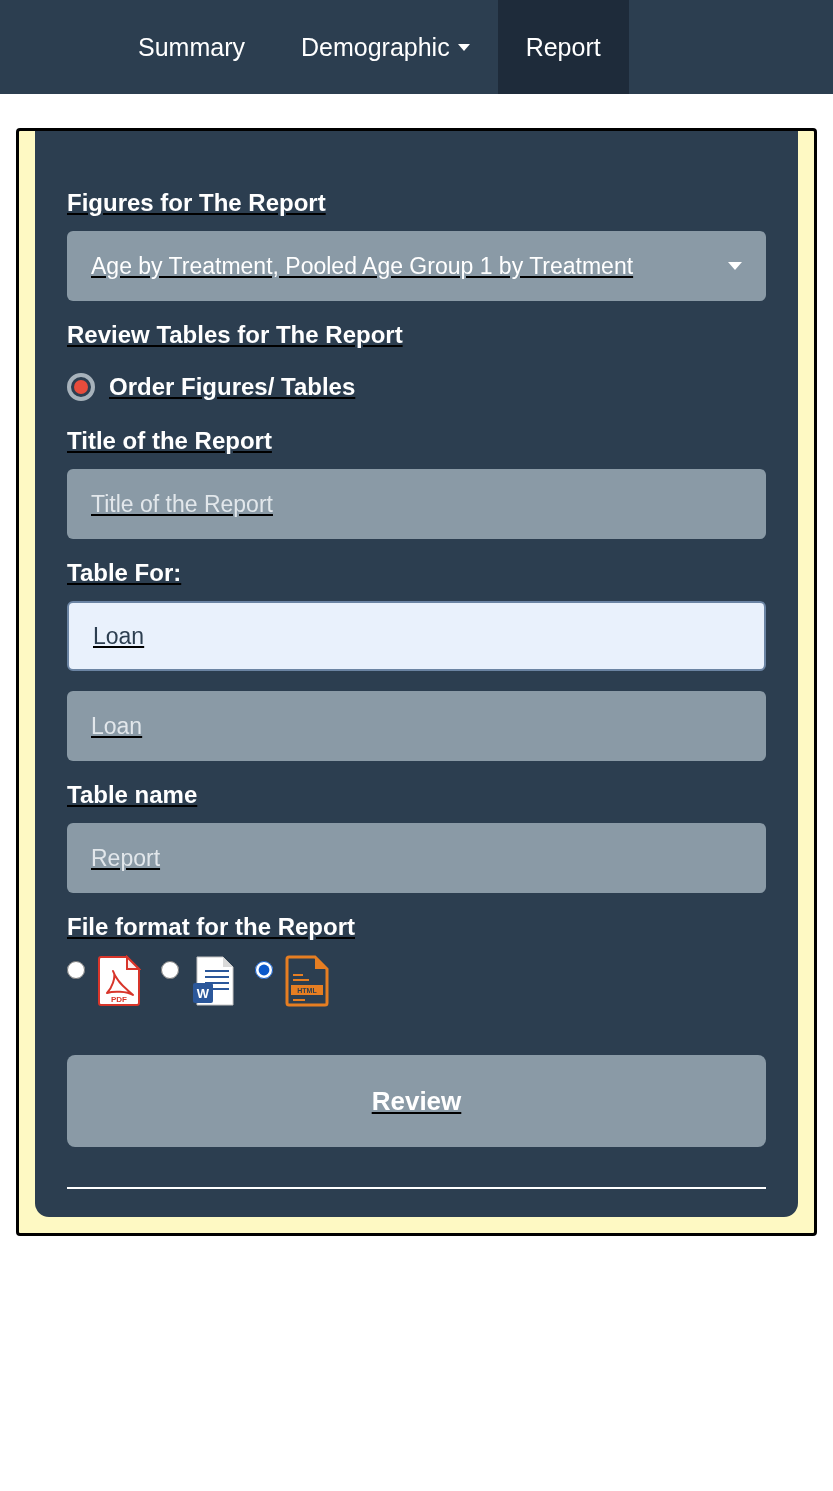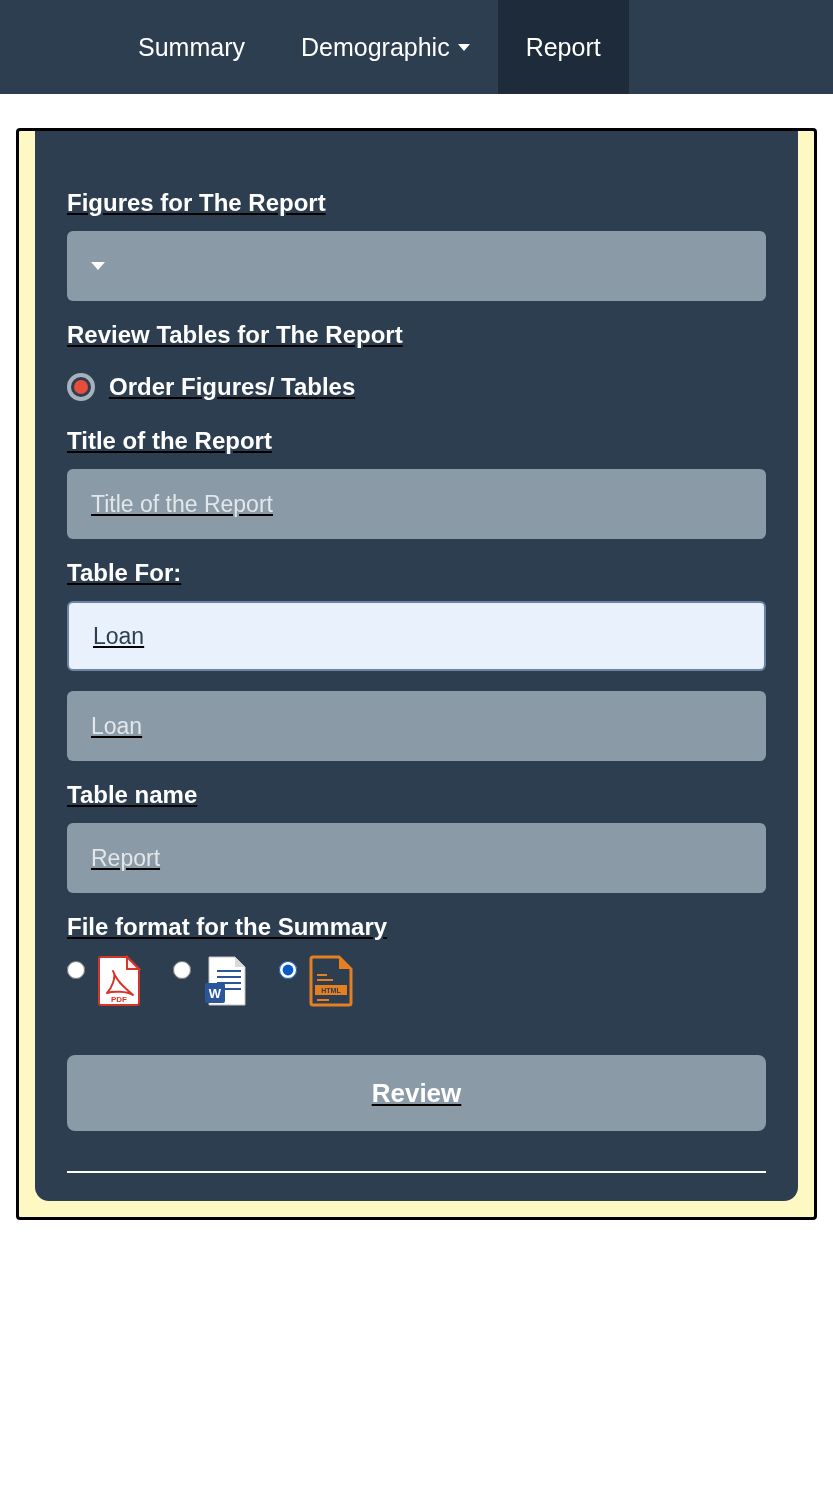--- a/index.html
+++ b/index.html
@@ -101,42 +101,42 @@
     }
     .radio-ring-inner {
       width: 14px; height: 14px;
       background: #e74c3c;
       border-radius: 50%;
     }
     .radio-label { font-size: 24px; font-weight: 600; }
     .format-row {
       display: flex;
       align-items: flex-start;
-      gap: 32px;
+      gap: 20px;
       margin-top: 14px;
       margin-bottom: 48px;
     }
     .format-opt {
       display: flex;
       align-items: flex-start;
       gap: 12px;
     }
     .native-radio {
       width: 18px; height: 18px;
       accent-color: #0a58ca;
       margin-top: 6px;
     }
     .file-icon { width: 44px; height: 52px; }
     .btn-row { display: flex; gap: 16px; margin-bottom: 40px; }
     .btn {
       flex: 1;
       background: #8a9aa6;
       border: none;
       border-radius: 8px;
-      height: 76px;
+      height: 92px;
       font-size: 26px;
       font-weight: 600;
       color: #ffffff;
       cursor: pointer;
       display: flex;
       align-items: center;
       justify-content: center;
       gap: 10px;
     }
     .hr { border: none; border-top: 2px solid #ffffff; margin: 0; }
@@ -155,20 +155,21 @@
   </div>
   <div class="nav-item active">Report</div>
 </div>
 
 <div class="card-outer">
   <div class="card">
 
     <div class="group">
       <div class="label">Figures for The Report</div>
       <div class="select-box">
+        <span>Age by Treatment, Pooled Age Group 1 by Treatment</span>
         <span class="caret-down-select"></span>
       </div>
     </div>
 
     <div class="group">
       <div class="label">Review Tables for The Report</div>
     </div>
 
     <div class="radio-row">
       <span class="radio-ring">
@@ -190,21 +191,21 @@
     <div class="group">
       <input class="input-box muted" value="Loan" style="">
     </div>
 
     <div class="group">
       <div class="label">Table name</div>
       <input class="input-box muted" value="Report" style="">
     </div>
 
     <div class="group">
-      <div class="label">File format for the Summary</div>
+      <div class="label">File format for the Report</div>
       <div class="format-row">
 
         <label class="format-opt">
           <input type="radio" name="fmt" class="native-radio" style="">
           <svg class="file-icon" viewBox="0 0 44 52">
             <path d="M4 2 H30 L42 14 V48 a2 2 0 0 1 -2 2 H4 a2 2 0 0 1 -2 -2 V4 a2 2 0 0 1 2 -2 Z" fill="#ffffff" stroke="#d8352a" stroke-width="2"></path>
             <path d="M30 2 V14 H42 Z" fill="#fdeceb" stroke="#d8352a" stroke-width="2"></path>
             <path d="M16 16 c4 6 -2 18 -6 22 c6 -2 20 -2 26 2 c-6 -6 -16 -12 -20 -24 Z" fill="none" stroke="#d8352a" stroke-width="2" stroke-linejoin="round"></path>
             <text x="22" y="47" font-size="8" font-weight="700" fill="#d8352a" text-anchor="middle">PDF</text>
           </svg>

